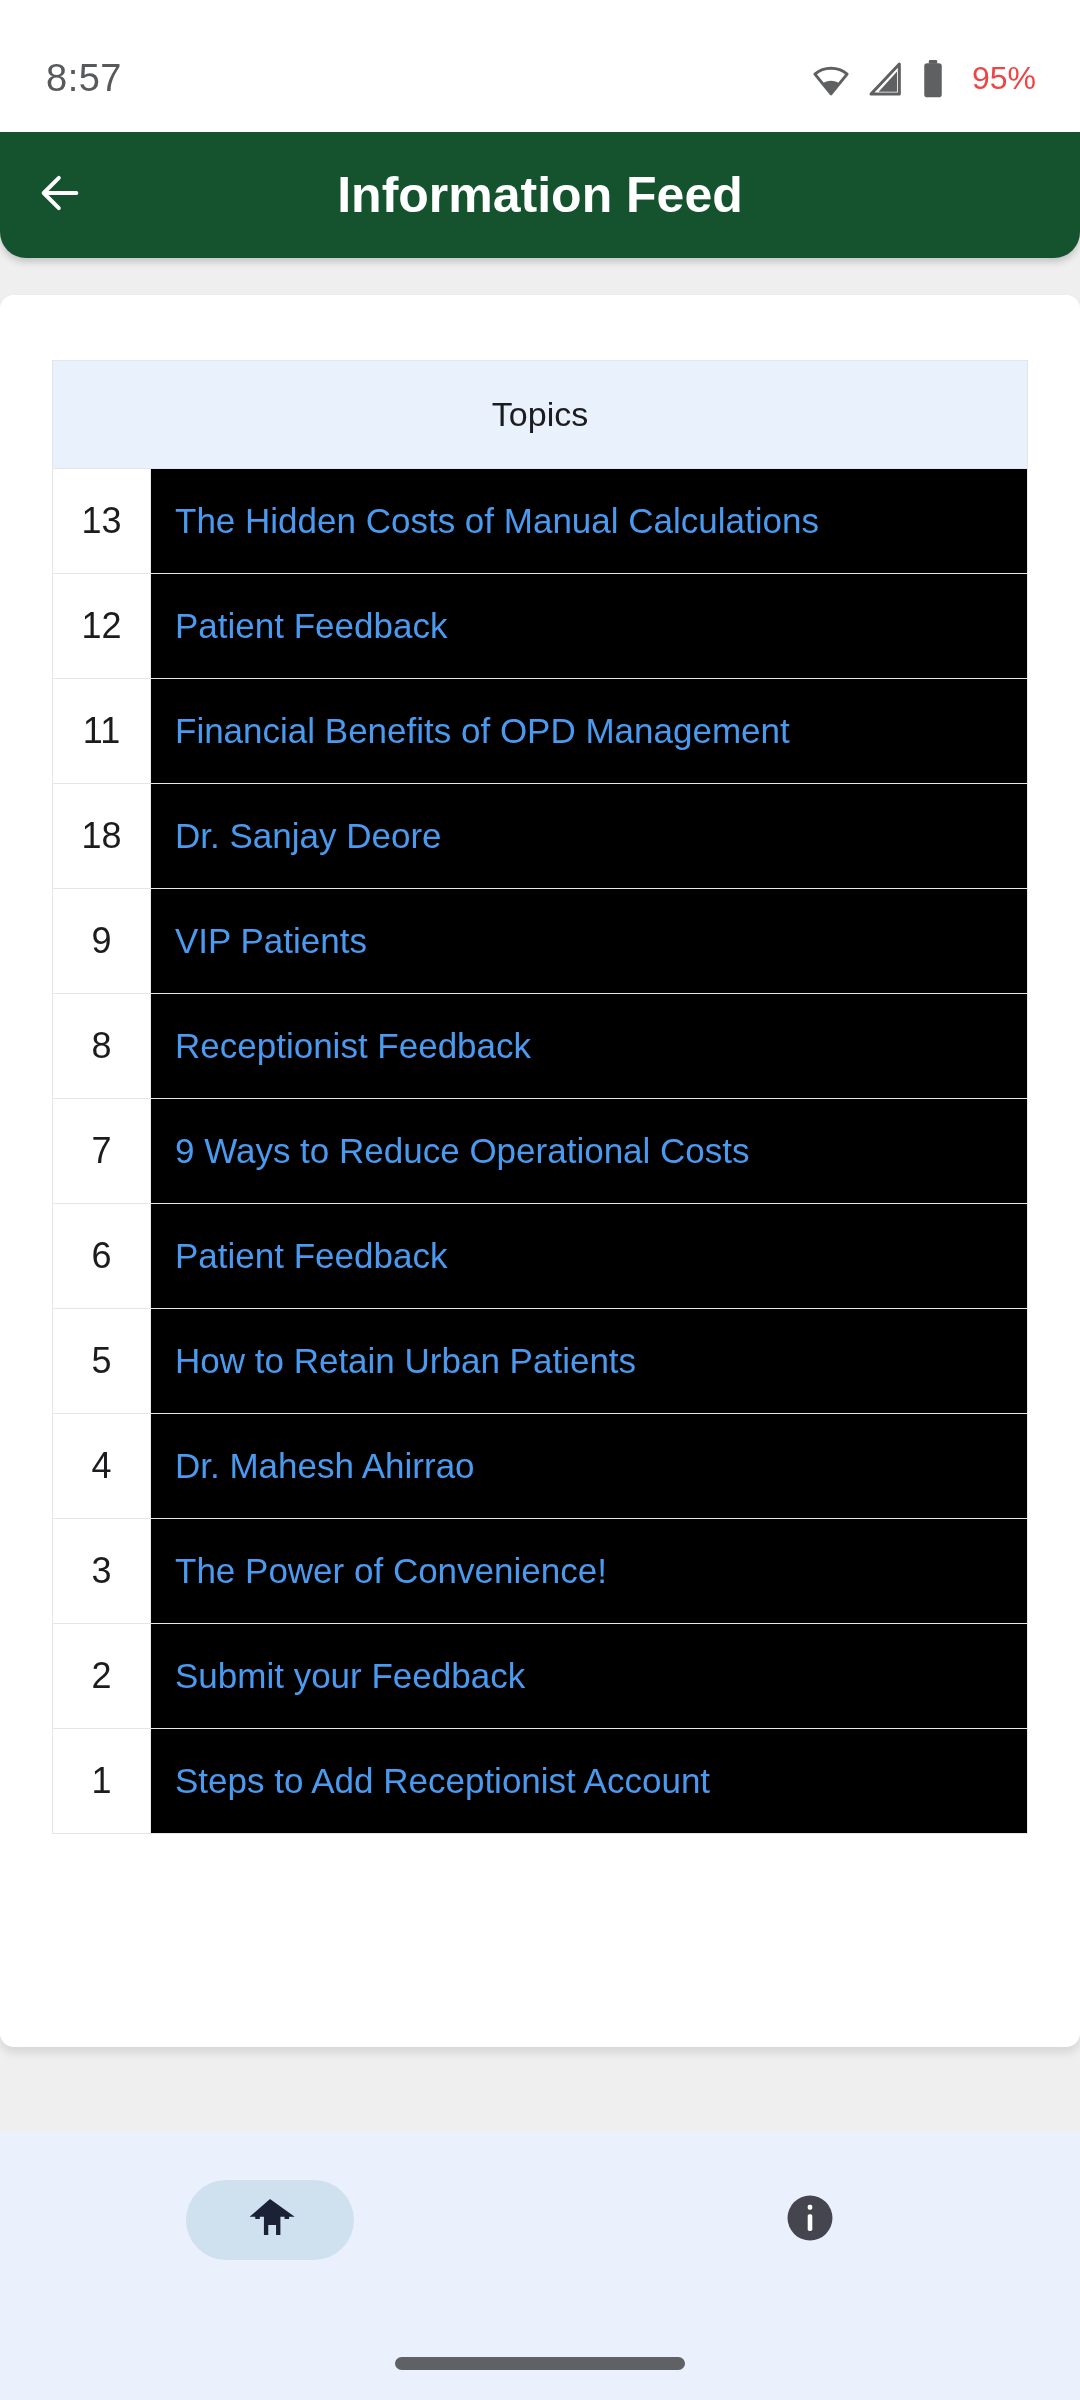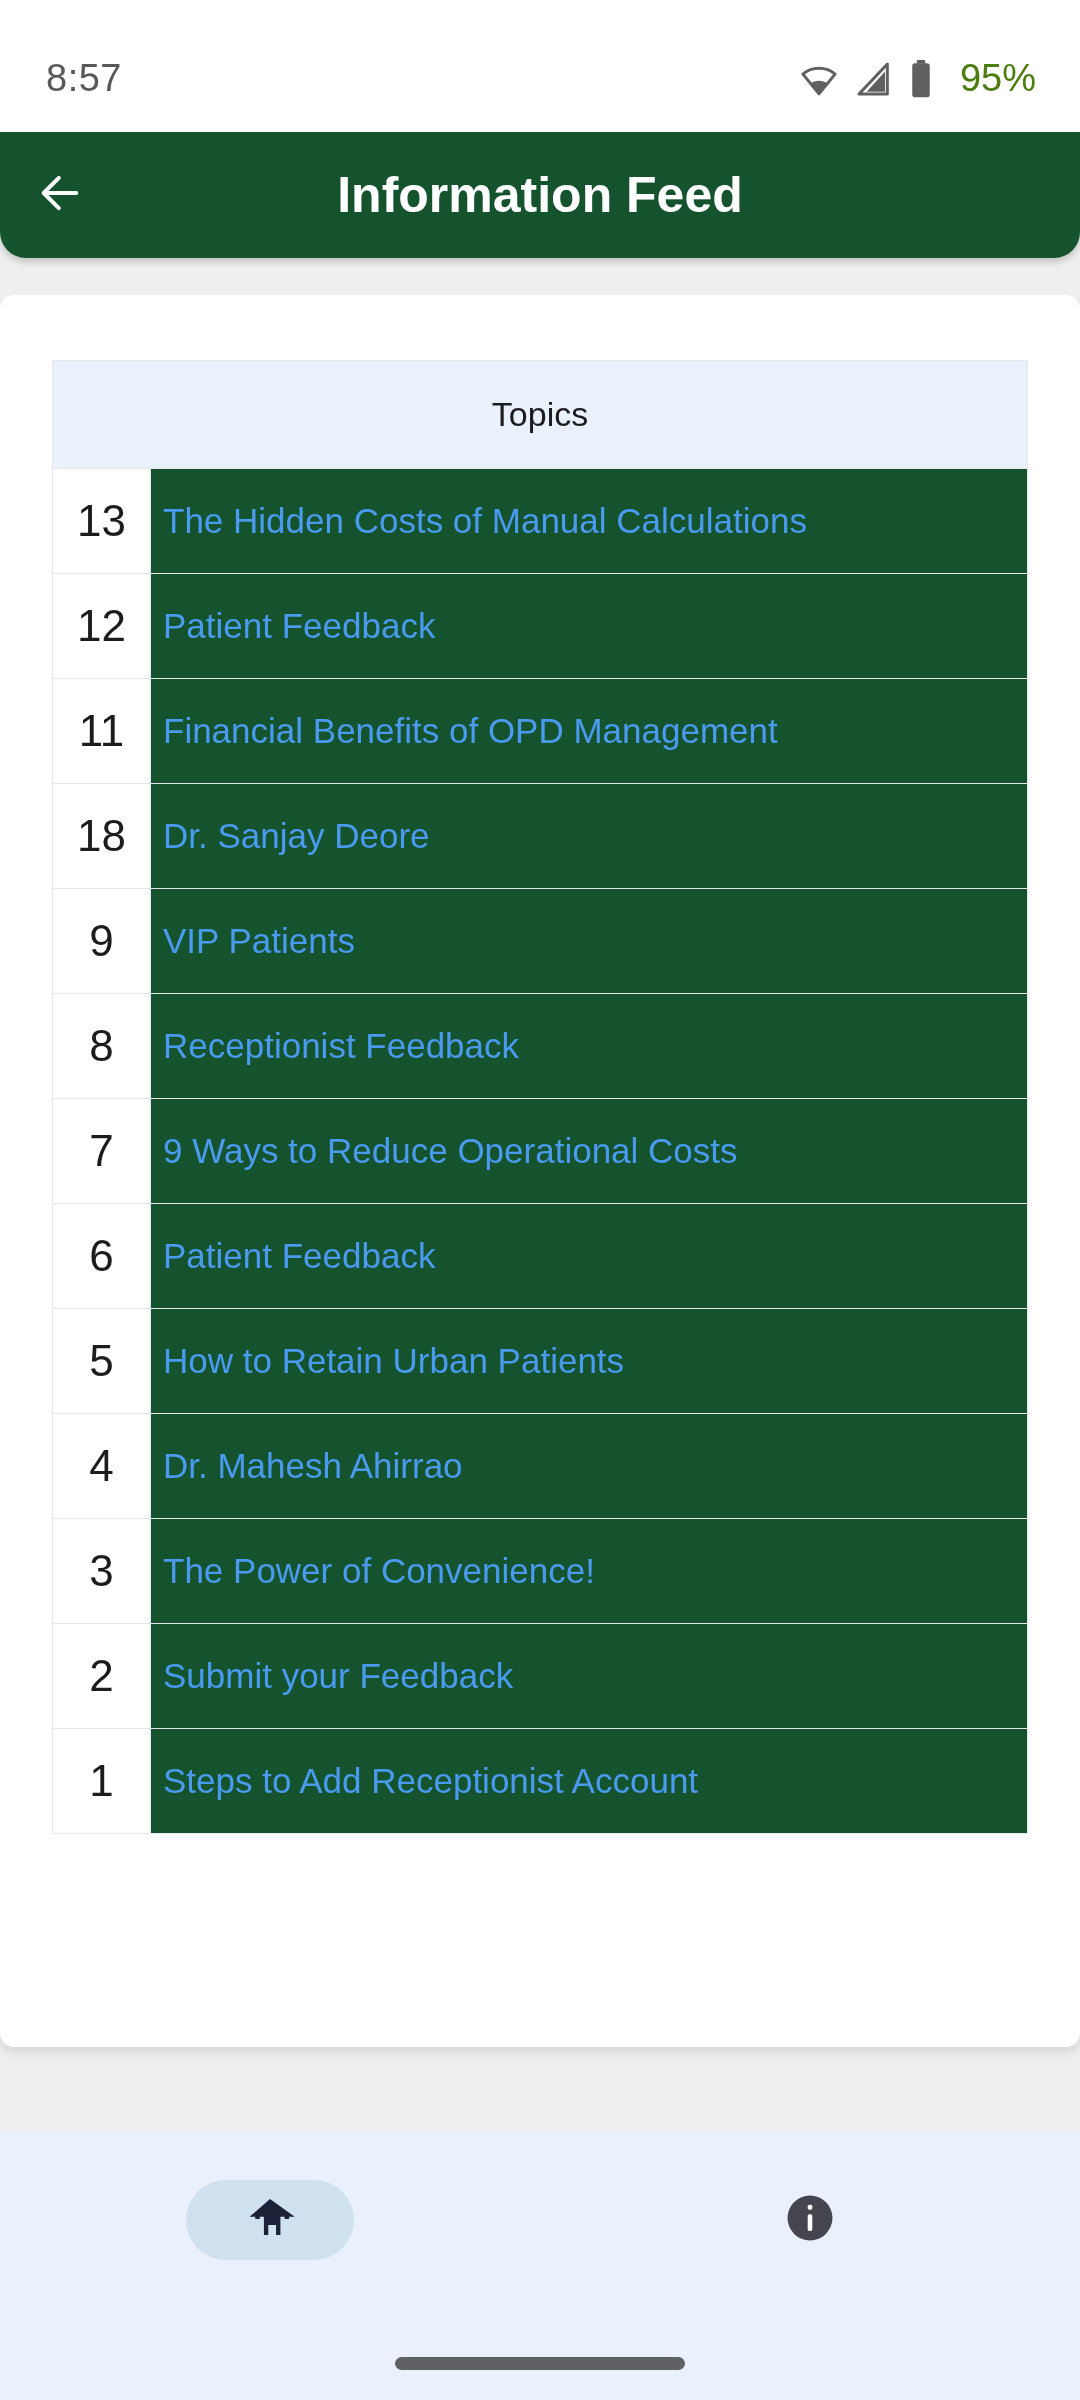--- a/index.html
+++ b/index.html
@@ -17,21 +17,21 @@
     position:absolute; top:0; left:0; width:1080px; height:157px;
     background:#ffffff;
     display:flex; align-items:center; justify-content:space-between;
     padding:0 44px 0 46px;
   }
   .status-time {
     font-size:38px; color:#58595b; letter-spacing:0.5px;
   }
   .status-right { display:flex; align-items:center; gap:14px; }
   .status-right svg { display:block; }
-  .status-batt-text { font-size:38px; color:#4d7c0f; margin-left:12px; }
+  .status-batt-text { font-size:32px; color:#ef4444; margin-left:12px; }
 
   
   .appbar-wrap {
     position:absolute; top:132px; left:0; width:1080px; height:126px;
   }
   .appbar {
     position:relative; width:1080px; height:126px;
     background:#14532d;
     border-radius:0 0 26px 26px;
     display:flex; align-items:center;
@@ -72,30 +72,30 @@
     height:108px;
     text-align:center;
     font-size:34px;
     font-weight:normal;
     color:#1c1c1e;
     border-bottom:1px solid #dce3ea;
   }
   .col-num { width:98px; }
   .row-num {
     text-align:center;
-    font-size:44px;
+    font-size:36px;
     color:#1c1c1e;
     height:105px;
     background:#ffffff;
   }
   .row-topic {
-    padding-left:12px;
+    padding-left:24px;
     font-size:35px;
     color:#4a9af0;
-    background:#14532d;
+    background:#000000;
     white-space:nowrap;
     overflow:hidden;
   }
 
   
   .bottom-nav {
     position:absolute; left:0; bottom:0; width:1080px; height:268px;
     background:#eaf1fd;
     display:flex; align-items:flex-start; justify-content:space-around;
     padding-top:48px;

